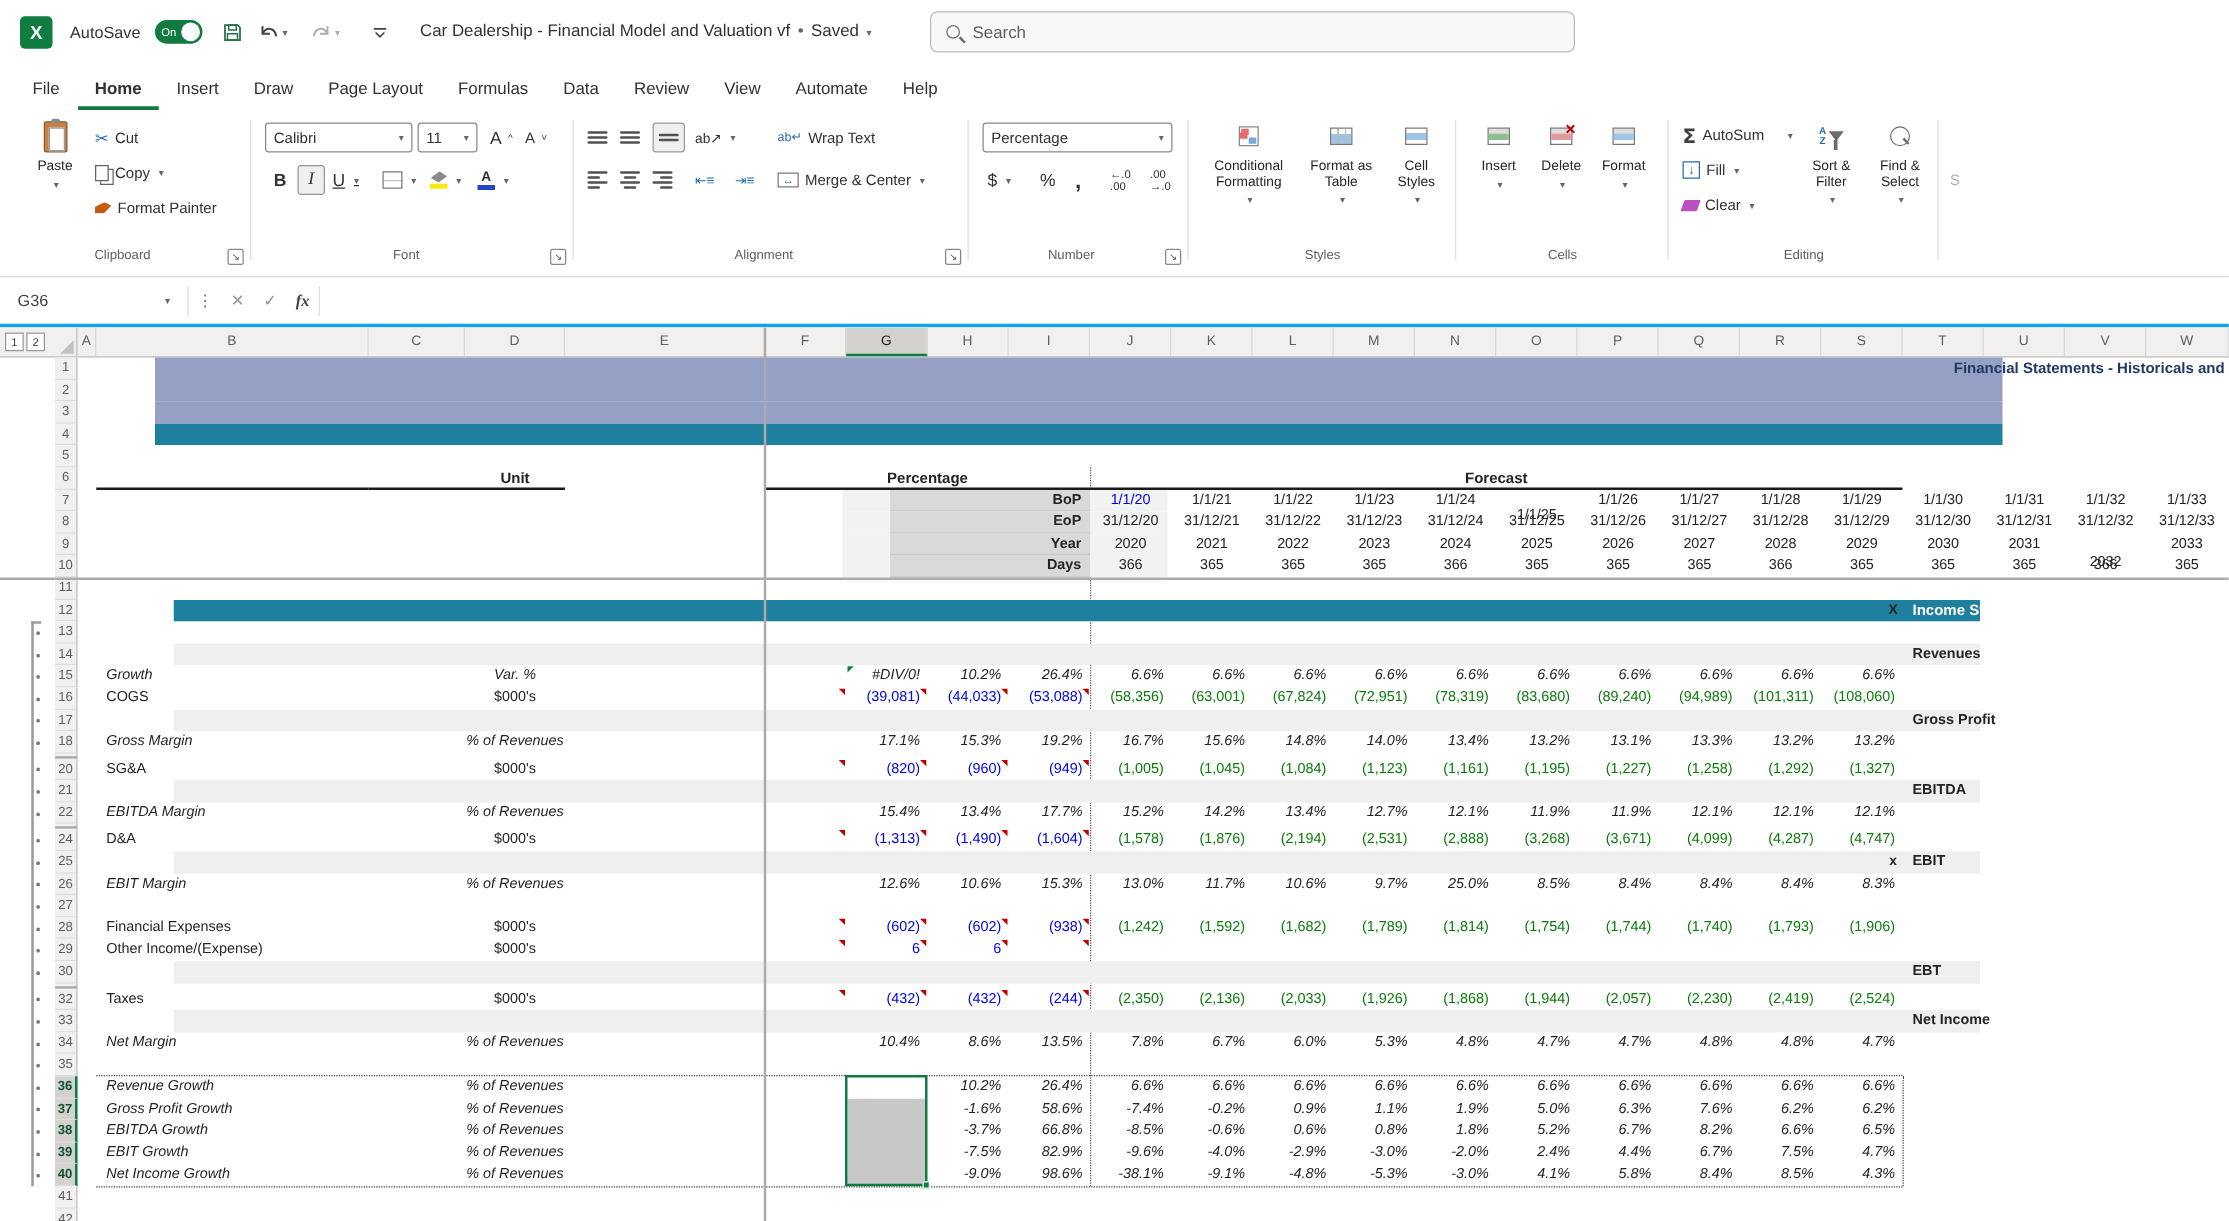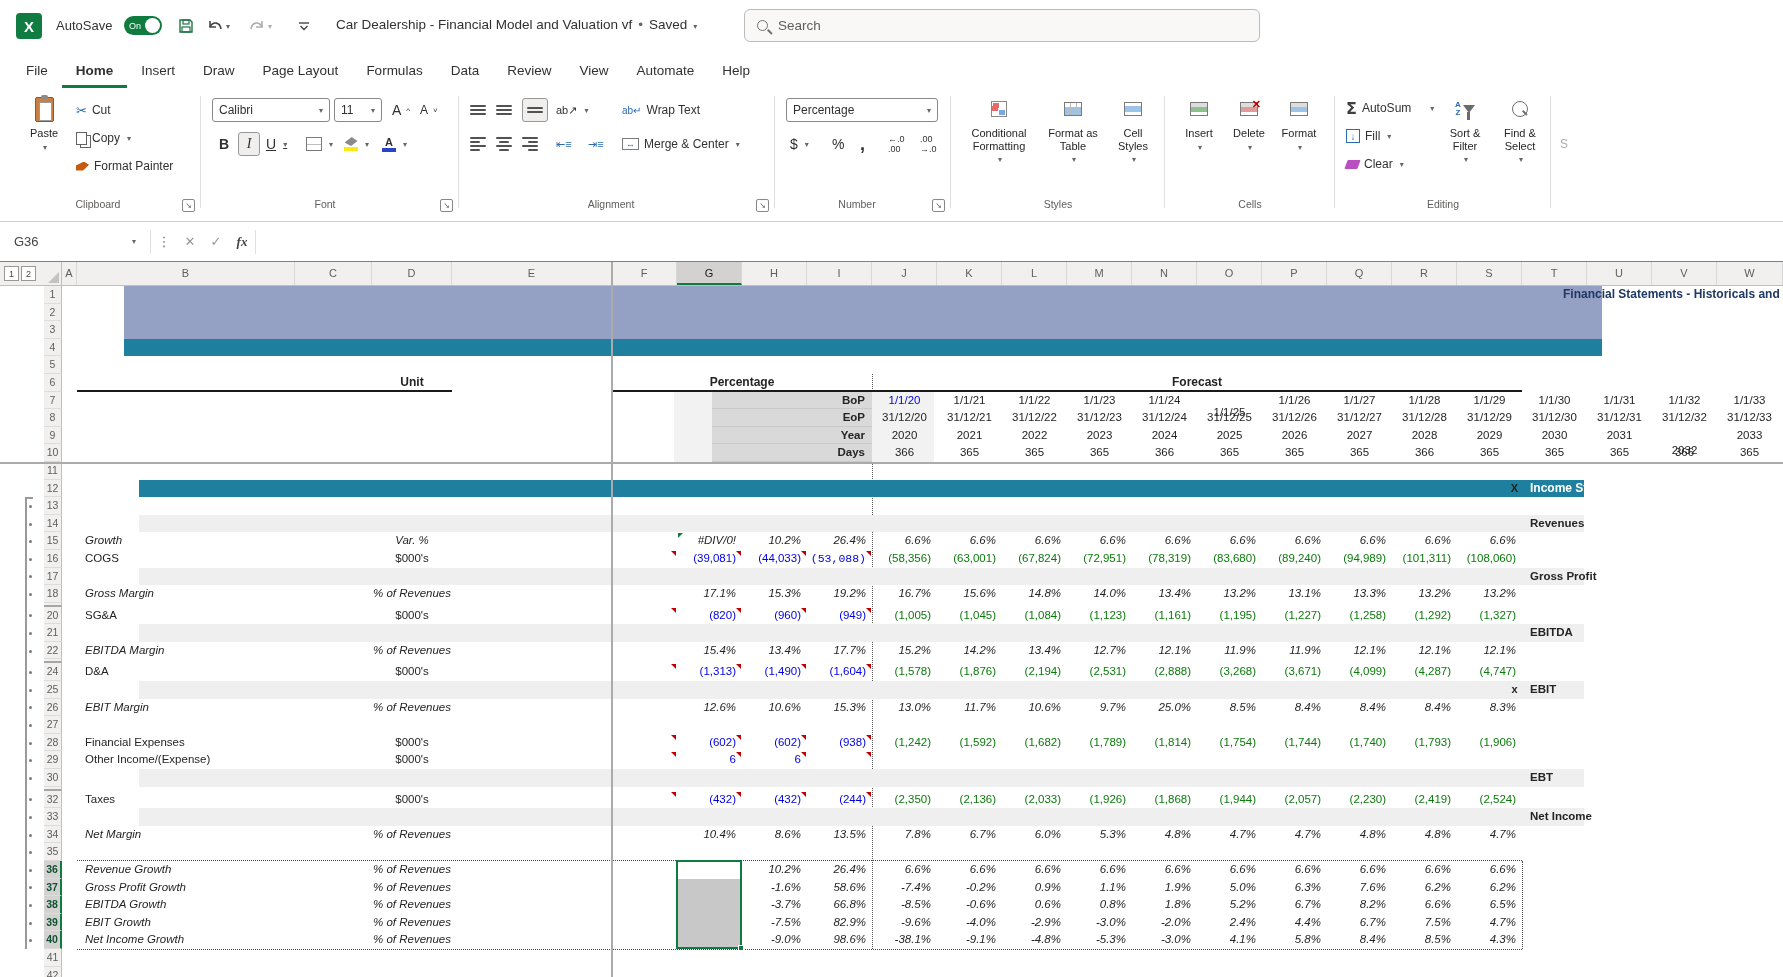--- a/index.html
+++ b/index.html
@@ -63,21 +63,21 @@
   .tblic{width:18px;height:14px;border:1px solid #7a7a7a;background:
     linear-gradient(90deg,transparent 5px,#bbb 5px,#bbb 6px,transparent 6px,transparent 11px,#bbb 11px,#bbb 12px,transparent 12px),
     linear-gradient(#fff 4px,#9dc3e6 4px)}
   .cellsic{width:18px;height:14px;border:1px solid #7a7a7a;position:relative;background:linear-gradient(#ddd 4px,#fff 4px)}
   .cellsic .band{position:absolute;left:0;width:100%;height:5px;top:4px}
   .sigma{font-size:16px;font-weight:bold;color:#404040;font-family:"DejaVu Sans",sans-serif}
   .fillic{width:14px;height:14px;border:1px solid #2b6cb0;color:#2b6cb0;font-size:10px;display:flex;align-items:center;justify-content:center}
   .azic{display:flex;flex-direction:column;font-size:8px;font-weight:bold;color:#2b6cb0;line-height:1}
   .dlg8{font-size:8px}
   
-  #fbar{position:absolute;top:222px;left:0;width:1783px;height:40px;background:#fff;border-bottom:1px solid #0ea5e9;
+  #fbar{position:absolute;top:222px;left:0;width:1783px;height:40px;background:#fff;border-bottom:3px solid #0ea5e9;
     display:flex;align-items:center;font-size:13px;color:#444}
   #namebox{width:150px;height:100%;display:flex;align-items:center;padding-left:14px;position:relative}
   #namebox .chev8{position:absolute;right:14px}
   .fsep{width:1px;height:24px;background:#e1dfdd}
   .fbtn{width:26px;text-align:center;color:#9a9896;font-size:13px}
   #fxbtn{color:#444;font-family:"Liberation Serif",serif;font-style:italic;font-weight:bold}
   
   #sheet{position:absolute;top:262px;left:0;width:1783px;height:715px;background:#fff;overflow:hidden}
   #colhdr{position:absolute;top:0;left:0;width:1783px;height:24px;background:#f1f0ef;border-bottom:1px solid #bfbfbf;display:flex}
   #colhdr .corner{width:62px;position:relative;border-right:1px solid #bfbfbf;flex:none}
@@ -662,21 +662,21 @@
         <div class="cA" style="width: 15px;"></div>
         <div class="cB" style="width: 218px;">COGS</div>
         <div class="cC" style="width: 77px;"></div>
         <div class="cD" style="width: 80px;">$000's</div>
         <div class="cE" style="width: 160px;"></div>
         <div class="vc" style="width: 65px;">
           <span class="tr-red"></span>
         </div>
         <div class="vc hist" style="width: 65px;">(39,081)<span class="tr-red"></span></div>
         <div class="vc hist" style="width: 65px;">(44,033)<span class="tr-red"></span></div>
-        <div class="vc hist" style="width: 65px; font-family: Liberation Mono, monospace;">(53,088)<span class="tr-red"></span></div>
+        <div class="vc hist" style="width: 65px;">(53,088)<span class="tr-red"></span></div>
         <div class="vc fore" style="width: 65px;">(58,356)</div>
         <div class="vc fore" style="width: 65px;">(63,001)</div>
         <div class="vc fore" style="width: 65px;">(67,824)</div>
         <div class="vc fore" style="width: 65px;">(72,951)</div>
         <div class="vc fore" style="width: 65px;">(78,319)</div>
         <div class="vc fore" style="width: 65px;">(83,680)</div>
         <div class="vc fore" style="width: 65px;">(89,240)</div>
         <div class="vc fore" style="width: 65px;">(94,989)</div>
         <div class="vc fore" style="width: 65px;">(101,311)</div>
         <div class="vc fore" style="width: 65px;">(108,060)</div>

